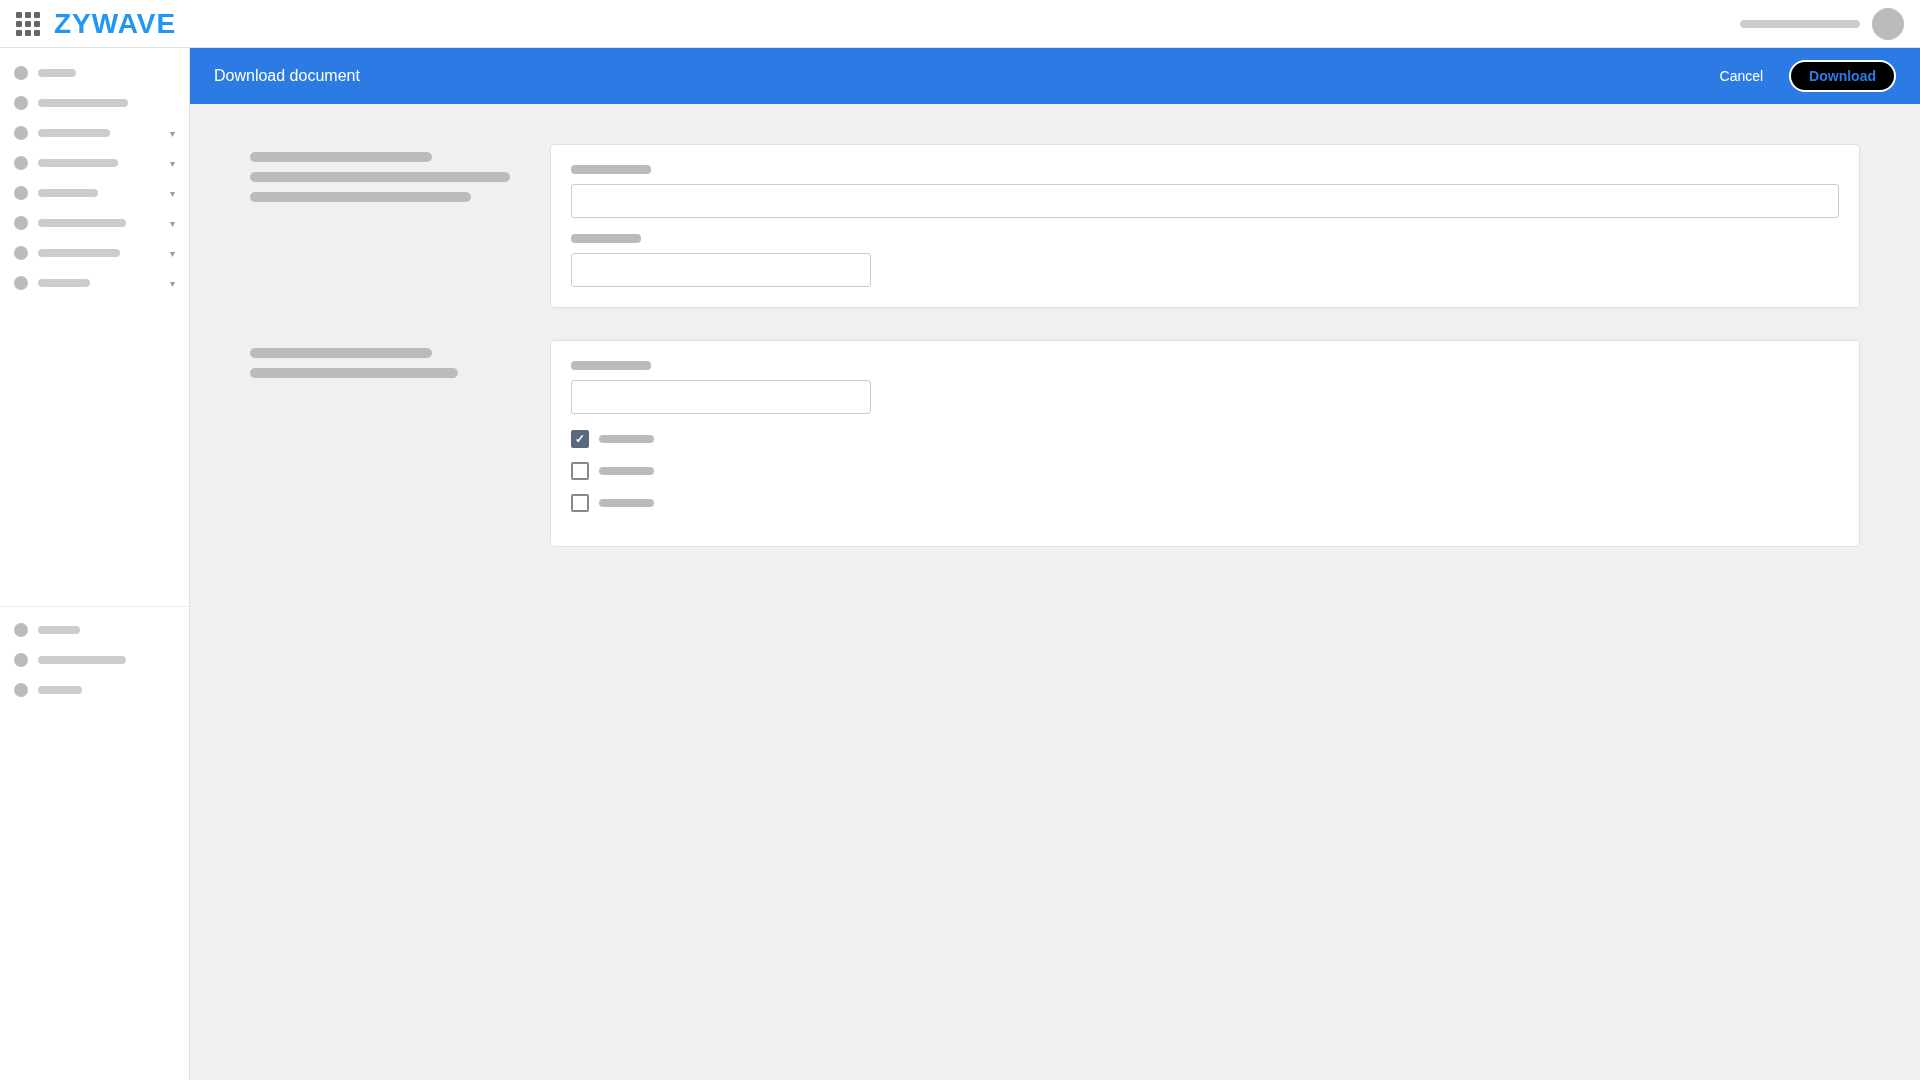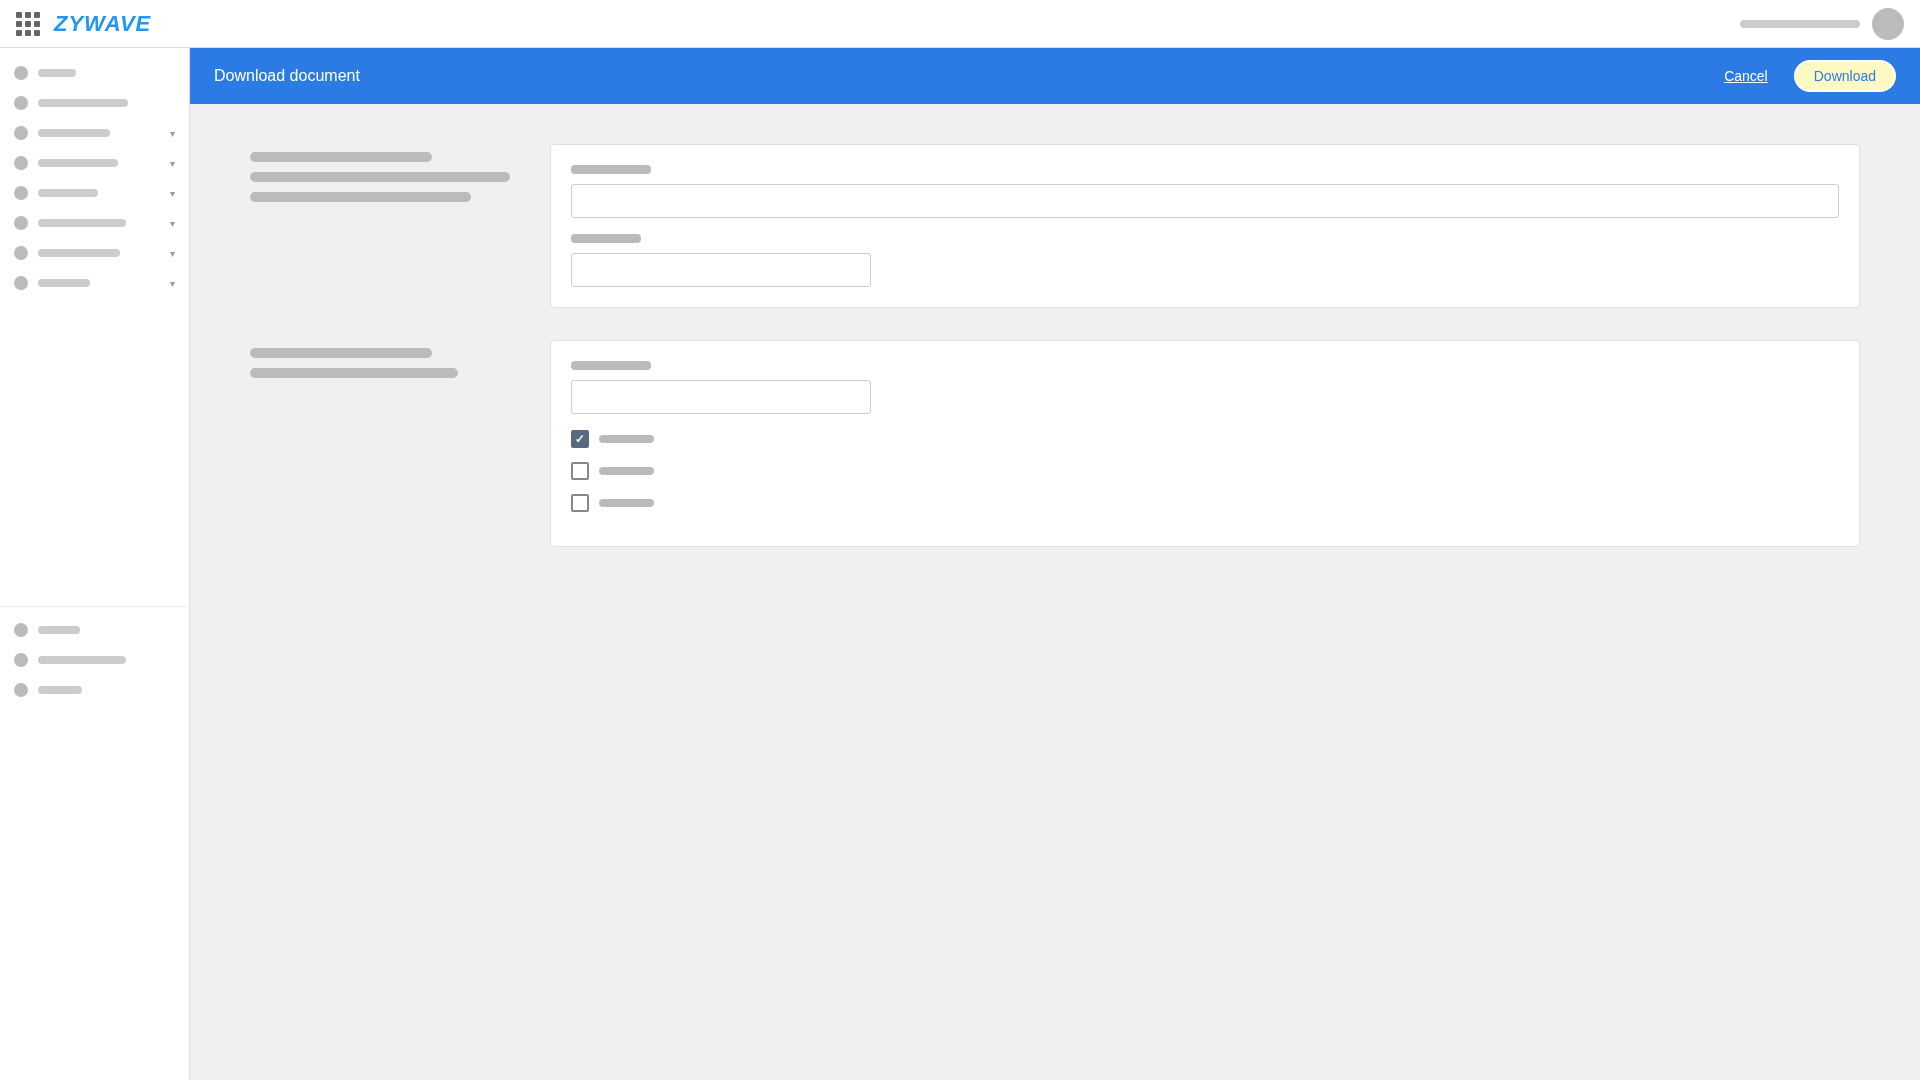--- a/index.html
+++ b/index.html
@@ -13,21 +13,21 @@
       align-items: center;
       justify-content: space-between;
       padding: 0 16px;
       border-bottom: 1px solid #e0e0e0;
       z-index: 10;
       flex-shrink: 0;
     }
     .navbar-left { display: flex; align-items: center; gap: 14px; }
     .grid-icon { display: grid; grid-template-columns: repeat(3,6px); gap: 3px; cursor: pointer; }
     .grid-icon span { width: 6px; height: 6px; background: #666; border-radius: 1px; display: block; }
-    .logo { font-size: 22px; font-weight: 700; color: #2196f3; letter-spacing: 1px; font-style: italic; }
+    .logo { font-size: 28px; font-weight: 700; color: #2196f3; letter-spacing: 1px; }
     .navbar-right { display: flex; align-items: center; gap: 12px; }
     .nav-placeholder-bar { height: 8px; border-radius: 4px; background: #ccc; }
     .avatar { width: 32px; height: 32px; border-radius: 50%; background: #bbb; }
 
     
     .main-layout { display: flex; flex: 1; overflow: hidden; }
 
     
     .sidebar {
       width: 190px;
@@ -68,28 +68,27 @@
     }
     .modal-title { color: #fff; font-size: 16px; font-weight: 500; }
     .modal-actions { display: flex; align-items: center; gap: 16px; }
     .cancel-btn {
       background: transparent;
       border: none;
       color: #fff;
       font-size: 14px;
       cursor: pointer;
       padding: 6px 10px;
-      text-decoration: underline;
     }
     .download-btn {
-      background: #fef9c3;
+      background: #000000;
       border: 2px solid #fff;
       color: #2c7be5;
       font-size: 14px;
-      font-weight: 400;
+      font-weight: 700;
       padding: 6px 18px;
       border-radius: 20px;
       cursor: pointer;
     }
 
     
     .page-body {
       background: #f0f0f0;
       padding: 40px 60px;
       min-height: calc(100vh - 48px - 56px);

